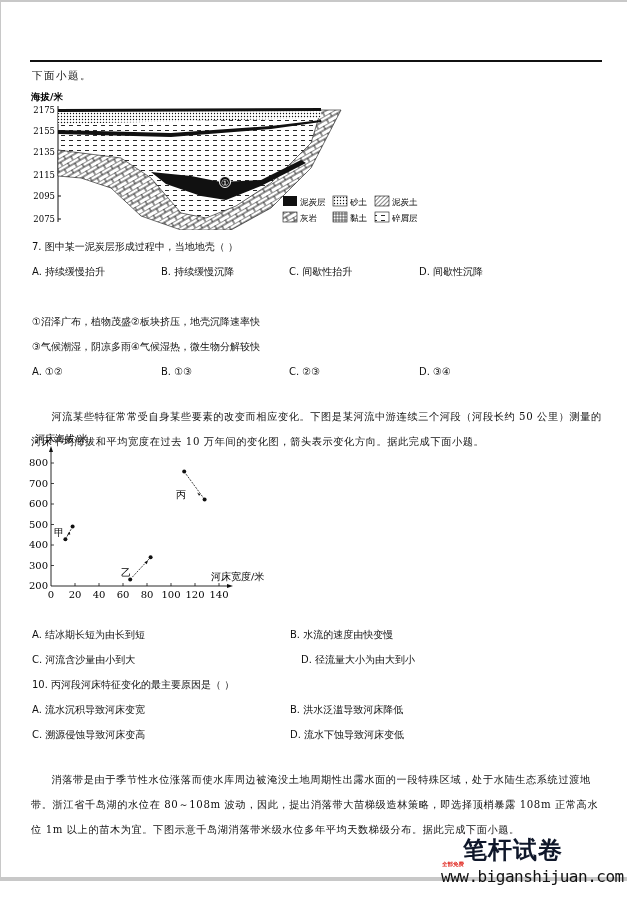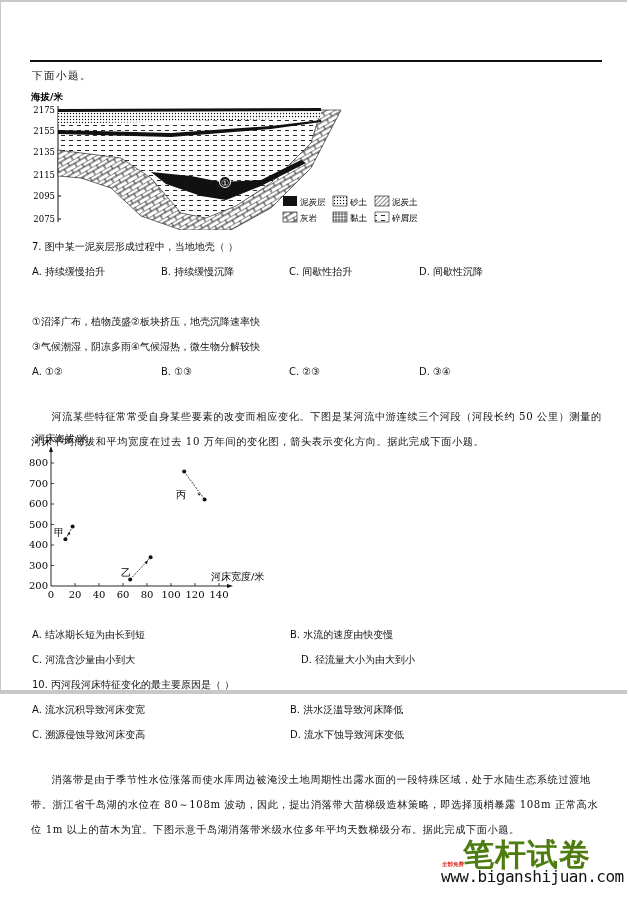--- a/index.html
+++ b/index.html
@@ -1,28 +1,28 @@
 <!DOCTYPE html>
 <html><head>
 <meta charset="utf-8">
 <style>
   html, body { margin: 0; padding: 0; background: #ffffff; }
   body { width: 629px; height: 897px; position: relative; overflow: hidden;
          font-family: "DejaVu Serif", "Liberation Serif", serif; color: #111; }
-  .page { position: absolute; left: 0; top: 0; width: 627px; height: 694px;
+  .page { position: absolute; left: 0; top: 0; width: 627px; height: 881px;
           border-left: 1px solid #c8c8c8; border-top: 2px solid #c8c8c8;
           border-bottom: 4px solid #c8c8c8; background: #fff; box-sizing: border-box; }
   .rule { position: absolute; left: 29px; top: 58px; width: 572px; height: 2px; background: #111; }
   .txt { position: absolute; font-size: 10.5px; line-height: 14px; white-space: nowrap; }
   .sans { font-family: "DejaVu Sans", "Liberation Sans", sans-serif; font-size: 10px; }
   .para { position: absolute; left: 30px; width: 572px; font-size: 10.2px; line-height: 25px;
           letter-spacing: 0.6px; text-indent: 2em; white-space: normal; margin-top: 21px; }
   .fig { position: absolute; }
   .wm-title { position: absolute; left: 462px; top: 832px; font-family: "DejaVu Sans", sans-serif;
-              font-size: 31px; font-weight: bold; color: #4d7c0f; letter-spacing: 1px; }
+              font-size: 24px; font-weight: bold; color: #0f172a; letter-spacing: 1px; }
   .wm-url { position: absolute; left: 440px; top: 865px; font-family: "DejaVu Sans Mono", "Liberation Mono", monospace;
             font-size: 16px; color: #111; letter-spacing: -0.5px; }
   .wm-free { position: absolute; left: 441px; top: 859px; font-size: 5.5px; color: #e0271f;
              font-family: "DejaVu Sans", sans-serif; font-weight: bold; }
 </style>
 </head>
 <body>
 
 <div class="page">
   <div class="rule"></div>

